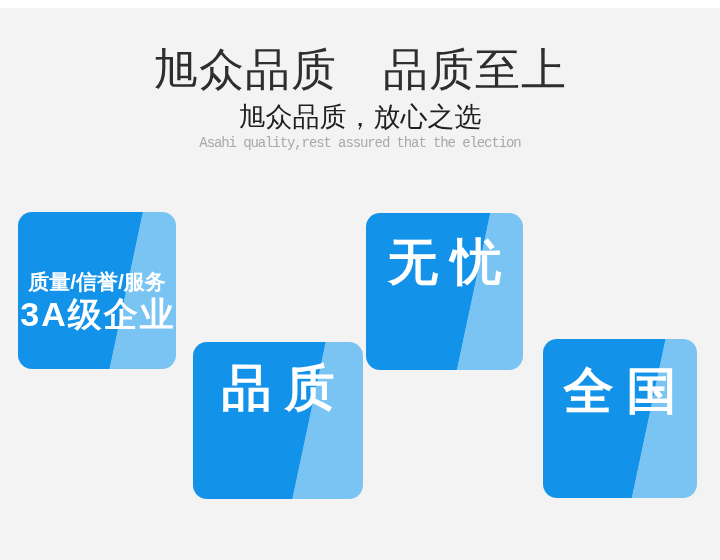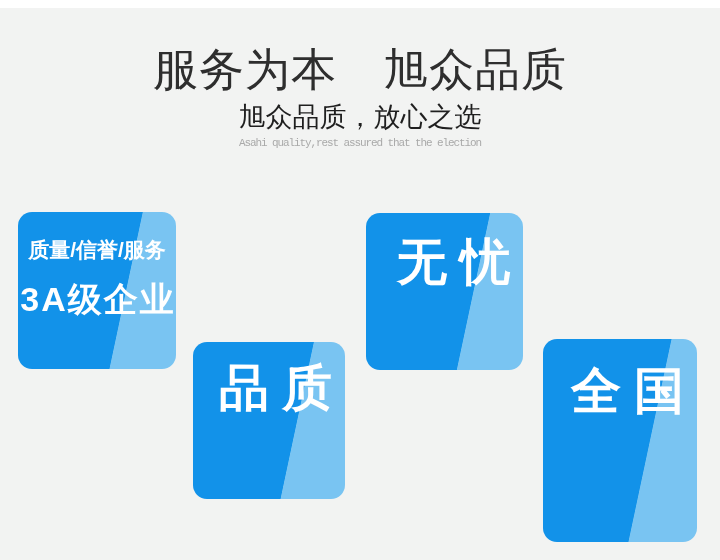--- a/index.html
+++ b/index.html
@@ -16,46 +16,46 @@
   }
   .subtitle{
     position:absolute;top:101px;left:0;width:720px;text-align:center;
     font-family:Liberation Sans, sans-serif;
     font-size:27px;line-height:32px;font-weight:400;
     color:var(--subtitle,#1f1f1f);
   }
   .subtitle-en{
     position:absolute;top:136px;left:0;width:720px;text-align:center;
     font-family:"Liberation Mono",monospace;
-    font-size:11px;line-height:15px;letter-spacing:-1.1px;
+    font-size:14px;line-height:15px;letter-spacing:-1.1px;
     color:var(--subtitle-en,#a9a9a9);
   }
   .badge{
     position:absolute;border-radius:14px;
     background:linear-gradient(102deg,var(--badge-primary,#1292e9) 65%,var(--badge-highlight,#79c4f2) 65.4%);
     color:var(--badge-text,#ffffff);text-align:center;font-weight:900;
   }
-  .badge .ln{display:block;font-size:50px;line-height:60px;letter-spacing:13px;padding-left:13px;text-align:right;}
+  .badge .ln{display:block;font-size:50px;line-height:60px;letter-spacing:13px;padding-left:13px;}
   .b1{left:18px;top:212px;width:158px;height:157px;}
-  .b2{left:193px;top:342px;width:152px;height:157px;}
+  .b2{left:193px;top:342px;width:170px;height:157px;}
   .b3{left:366px;top:213px;width:157px;height:157px;}
-  .b4{left:543px;top:339px;width:154px;height:203px;}
-  .b1 .ln1{display:block;margin-top:26px;font-size:21px;line-height:24px;letter-spacing:0;padding-left:0;}
-  .b1 .ln2{display:block;margin-top:17px;font-size:34px;line-height:40px;letter-spacing:2px;padding-left:2px;}
+  .b4{left:543px;top:339px;width:154px;height:159px;}
+  .b1 .ln1{display:block;margin-top:58px;font-size:21px;line-height:24px;letter-spacing:0;padding-left:0;}
+  .b1 .ln2{display:block;font-size:34px;line-height:40px;letter-spacing:2px;padding-left:2px;}
   .b2 .lines{padding-top:16px;}
   .b3 .lines{padding-top:19px;}
   .b4 .lines{padding-top:22px;}
 </style>
 </head>
 <body>
 
 <div class="canvas">
   <div class="top-strip"></div>
 
-  <div class="title">服务为本　旭众品质</div>
+  <div class="title">旭众品质　品质至上</div>
   <div class="subtitle">旭众品质，放心之选</div>
   <div class="subtitle-en">Asahi quality,rest assured that the election</div>
 
   <div class="badge b1">
     <span class="ln1">质量/信誉/服务</span>
     <span class="ln2">3A级企业</span>
   </div>
 
   <div class="badge b2">
     <div class="lines">

